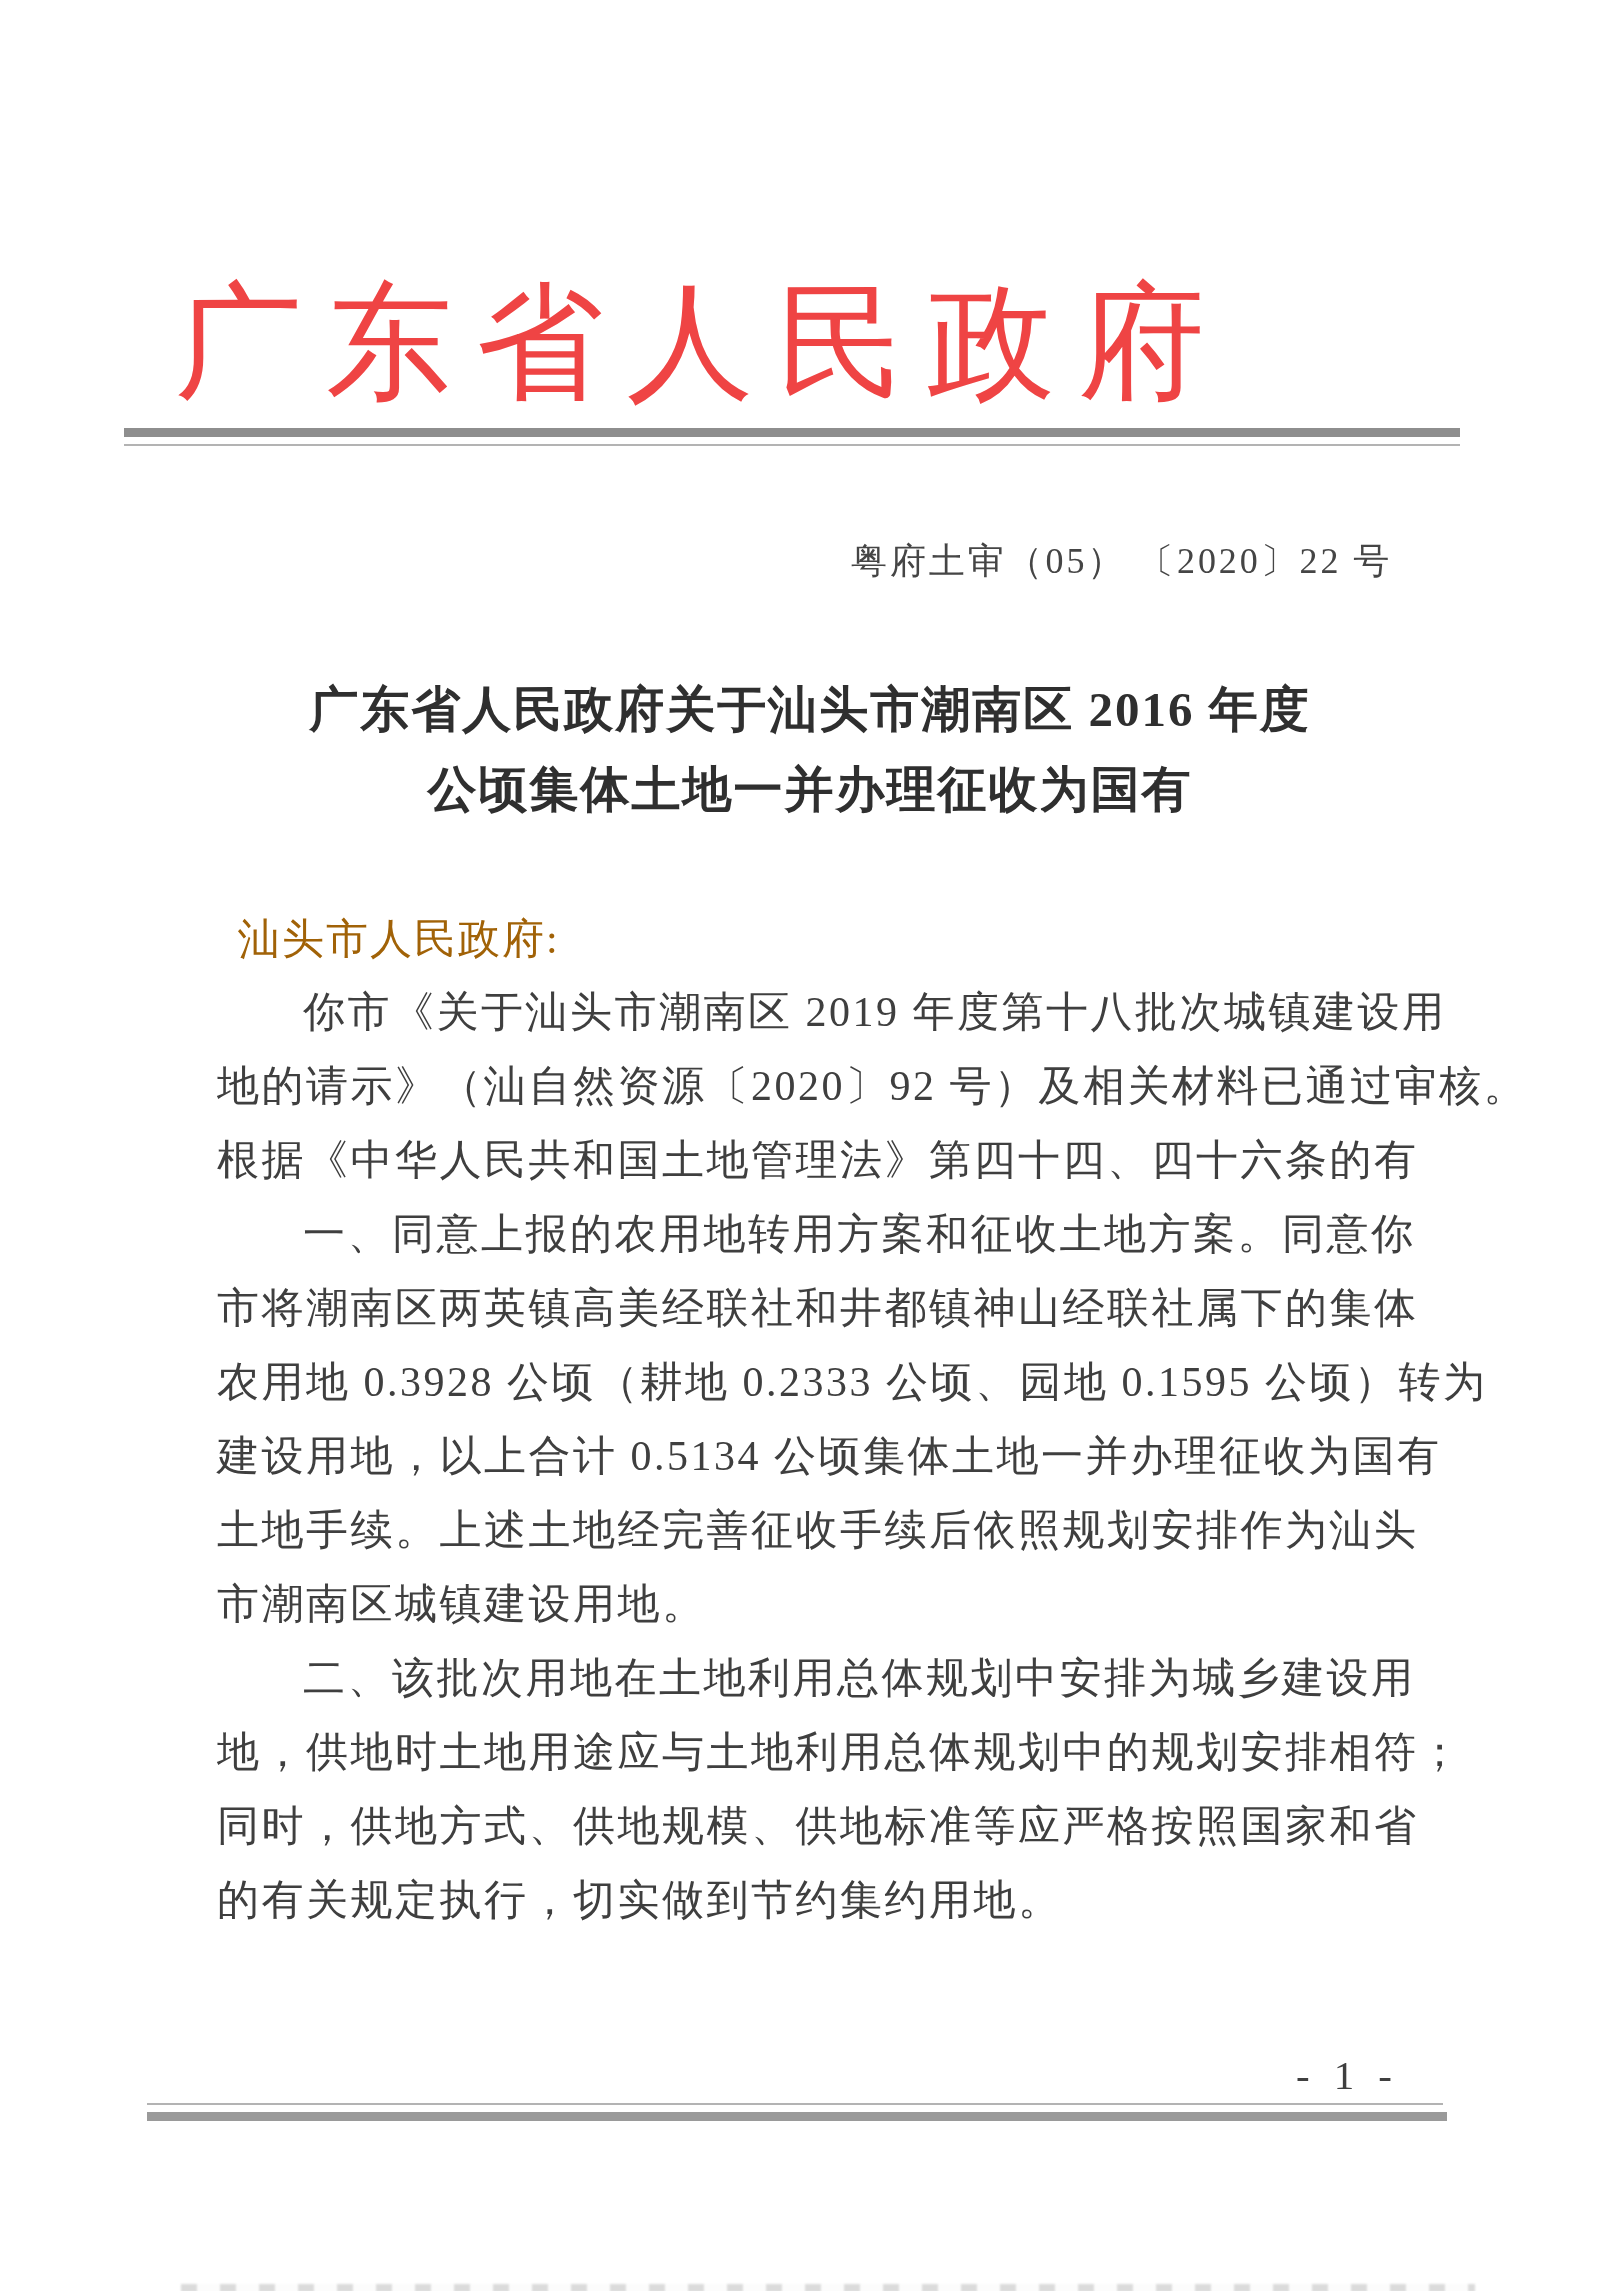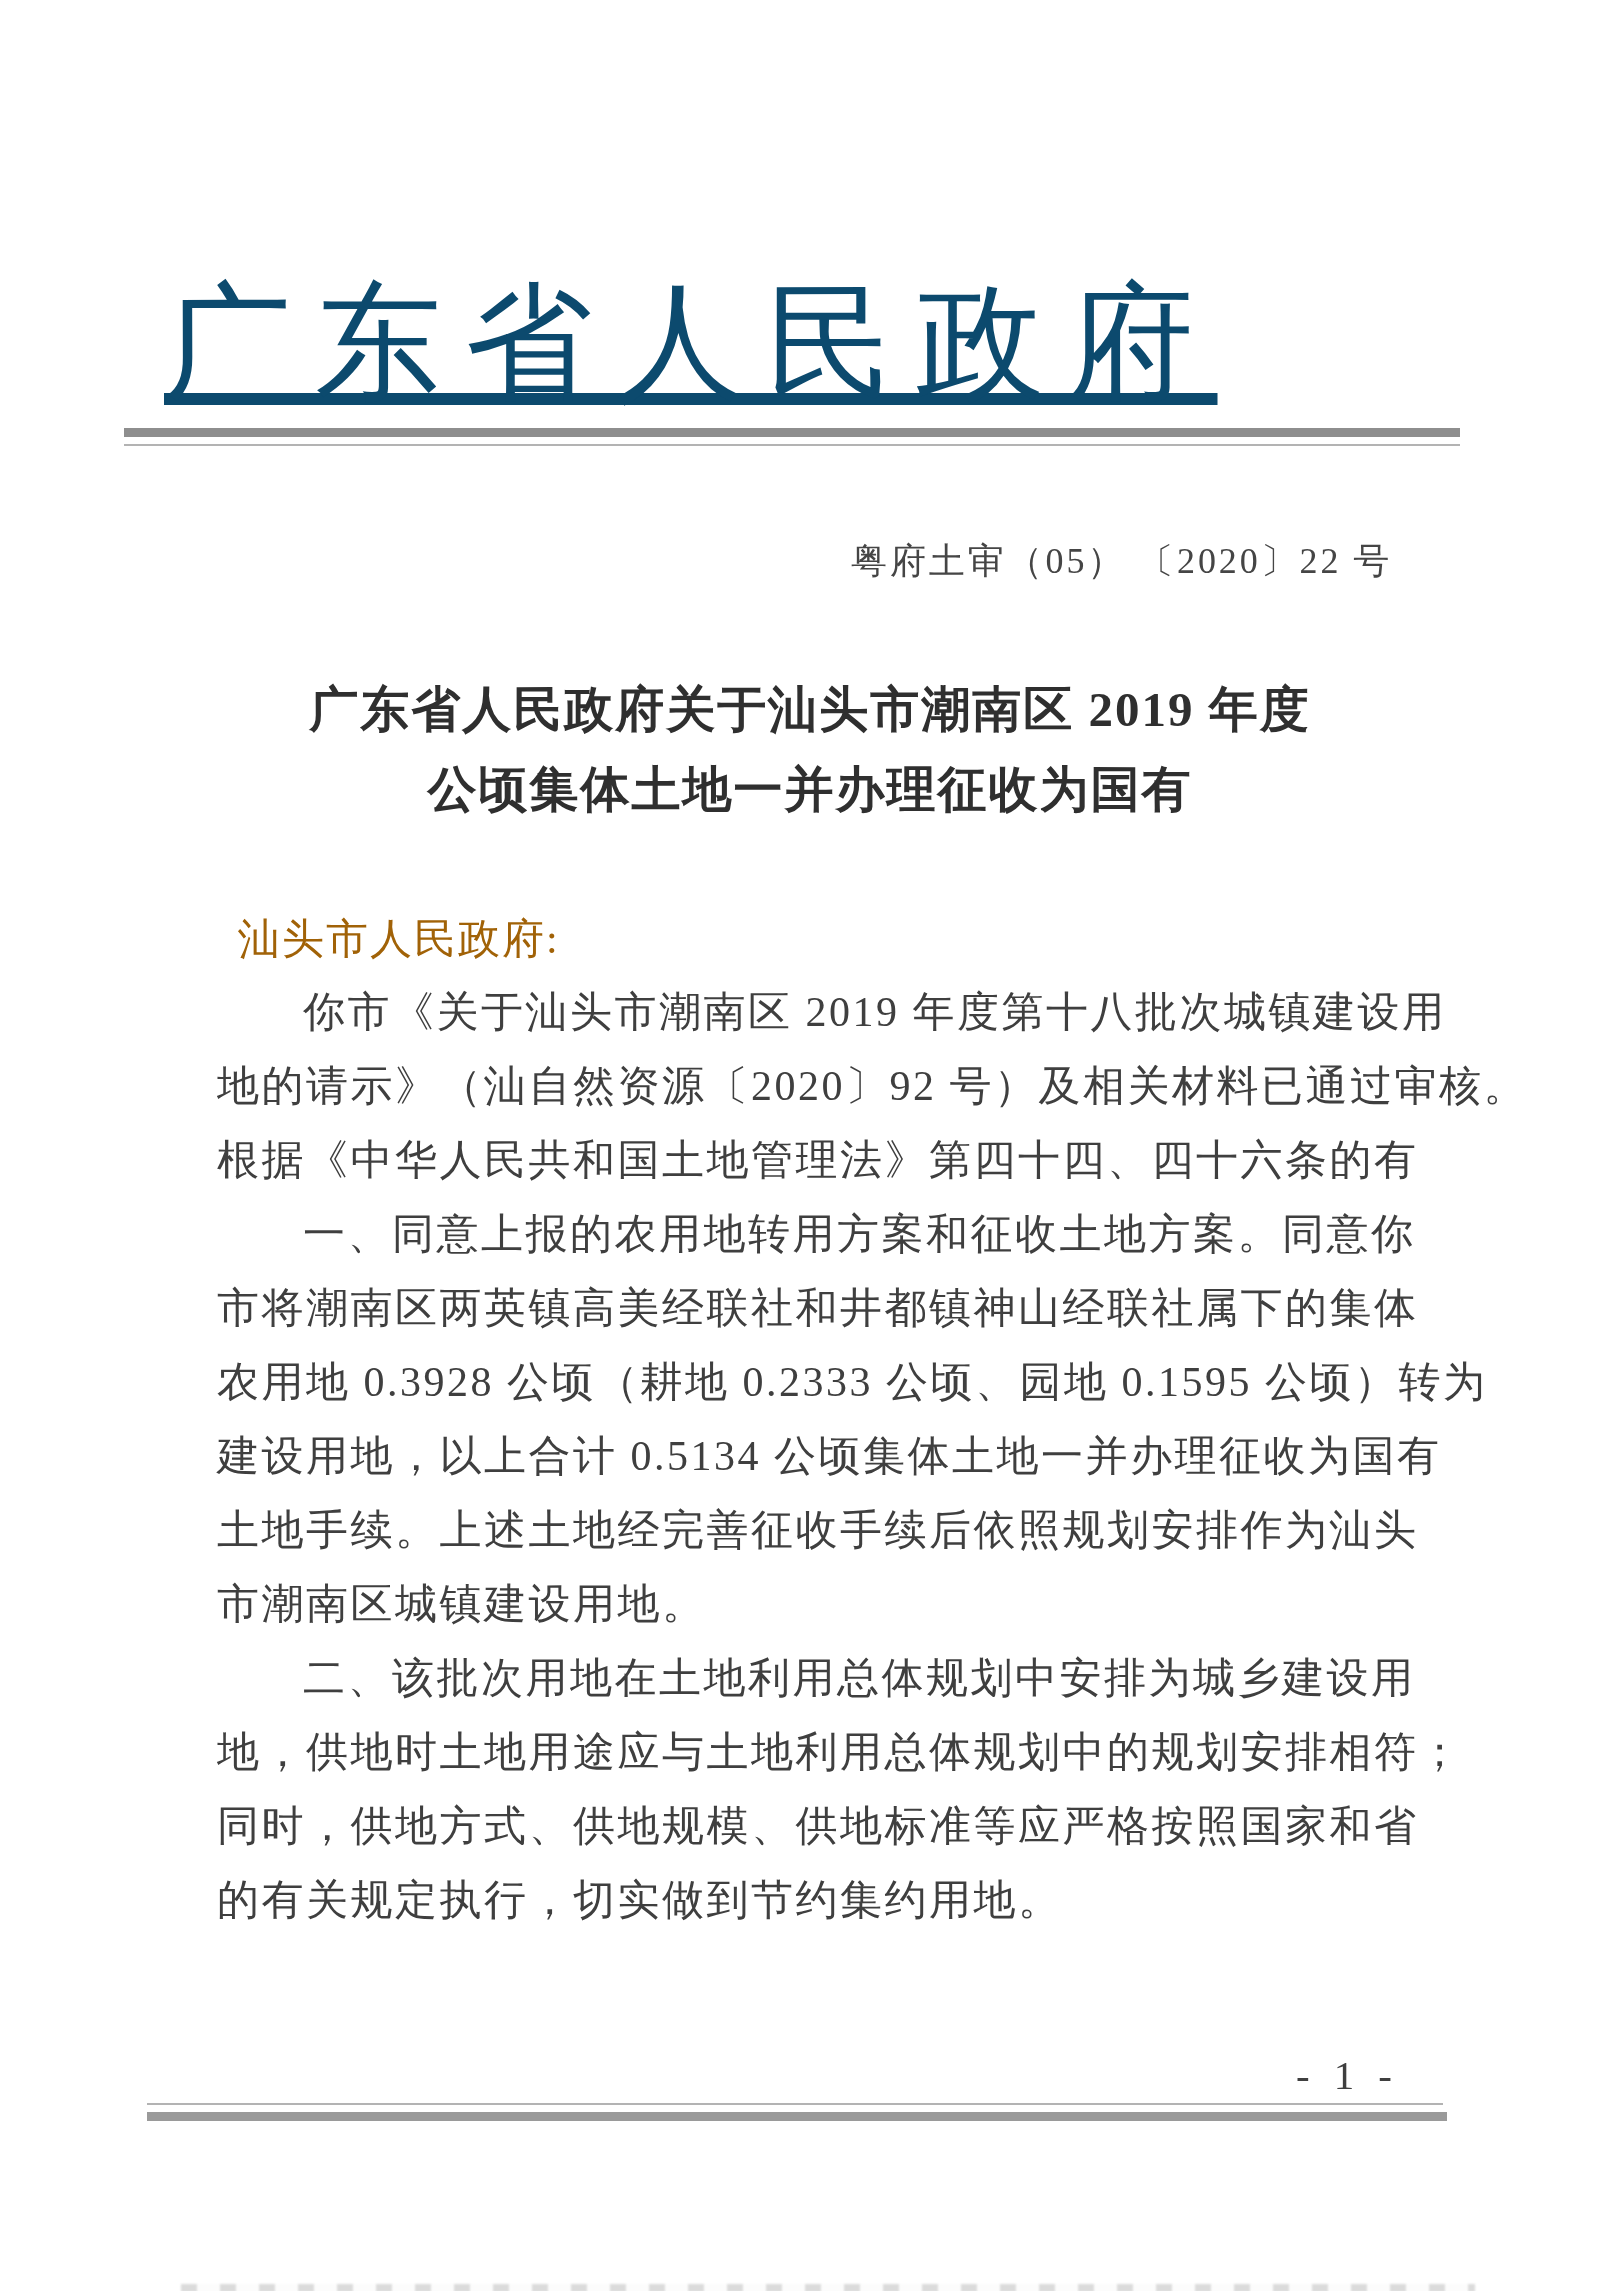--- a/index.html
+++ b/index.html
@@ -14,28 +14,27 @@
     margin: 0 auto;
     background: #ffffff;
     overflow: hidden;
     font-family: "Liberation Serif", "DejaVu Serif", serif;
   }
 
   
   .agency {
     position: absolute;
     top: 277px;
-    left: 164px;
+    left: 175px;
     font-size: 127px;
     line-height: 1.05;
     letter-spacing: 23.5px;
-    color: #0c4a6e;
+    color: #ef4444;
     white-space: nowrap;
     font-weight: normal;
-    text-decoration: underline;
   }
   .rule-thick-top {
     position: absolute;
     left: 124px;
     top: 428px;
     width: 1336px;
     height: 8.8px;
     background: #8e8e8e;
   }
   .rule-thin-top {
@@ -148,21 +147,21 @@
 
 <div class="page">
 
   <div class="agency">广东省人民政府</div>
   <div class="rule-thick-top"></div>
   <div class="rule-thin-top"></div>
 
   <div class="doc-number">粤府土审（05） 〔2020〕22 号</div>
 
   <h1 class="title">
-    <span class="title-line">广东省人民政府关于汕头市潮南区 2019 年度</span>
+    <span class="title-line">广东省人民政府关于汕头市潮南区 2016 年度</span>
     <span class="title-line">公顷集体土地一并办理征收为国有</span>
   </h1>
 
   <div class="salutation">汕头市人民政府:</div>
 
   <div class="body-block">
     <p class="body-line indent">你市《关于汕头市潮南区 2019 年度第十八批次城镇建设用</p>
     <p class="body-line">地的请示》（汕自然资源〔2020〕92 号）及相关材料已通过审核。</p>
     <p class="body-line">根据《中华人民共和国土地管理法》第四十四、四十六条的有</p>
     <p class="body-line indent">一、同意上报的农用地转用方案和征收土地方案。同意你</p>

